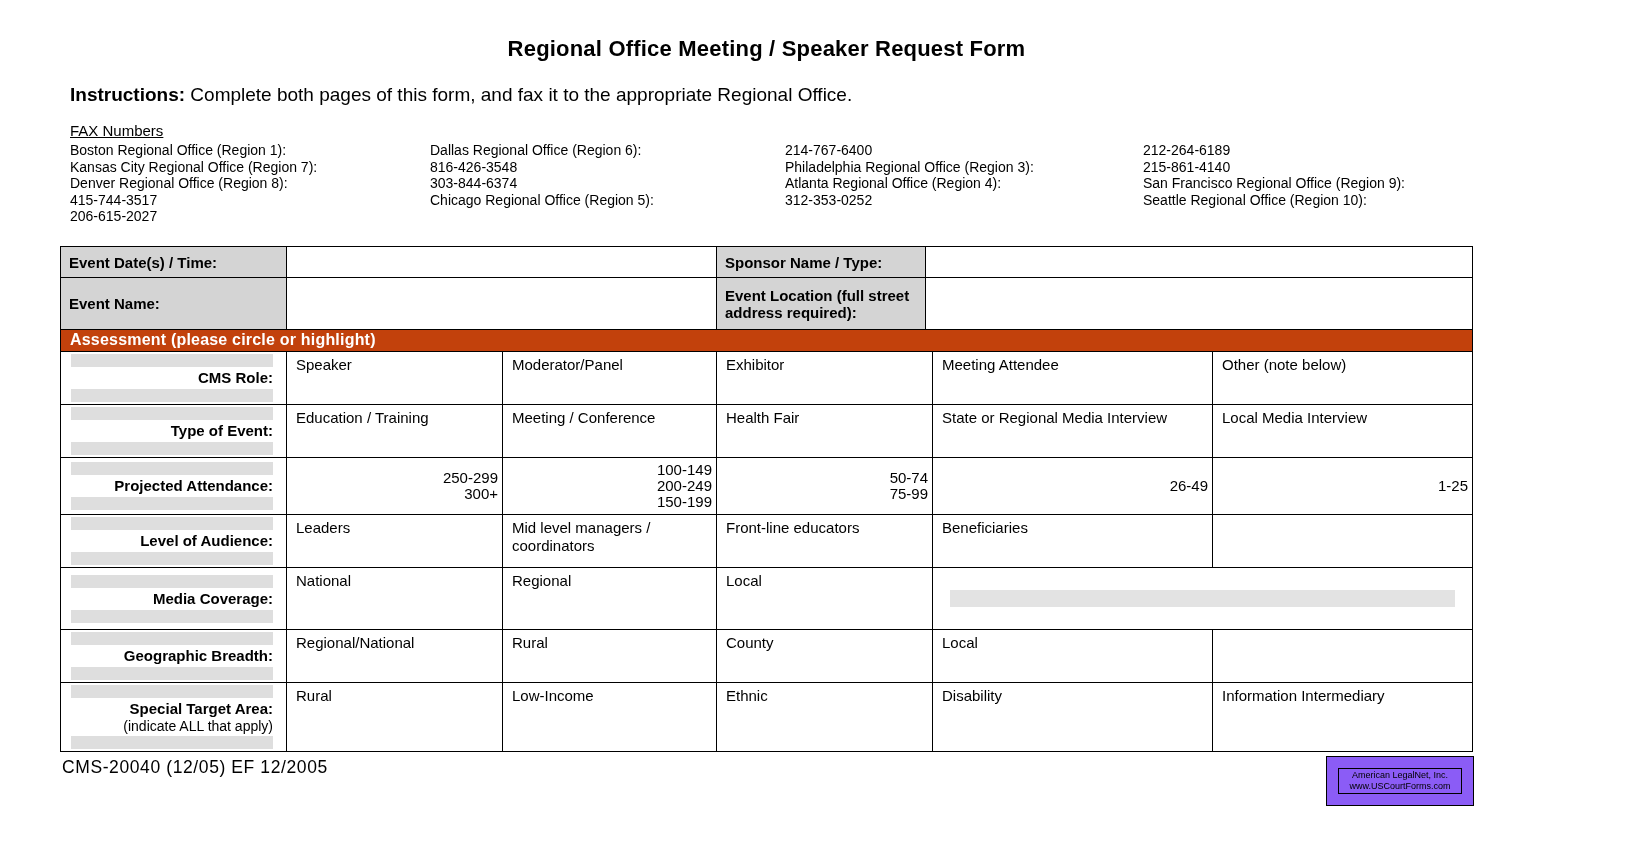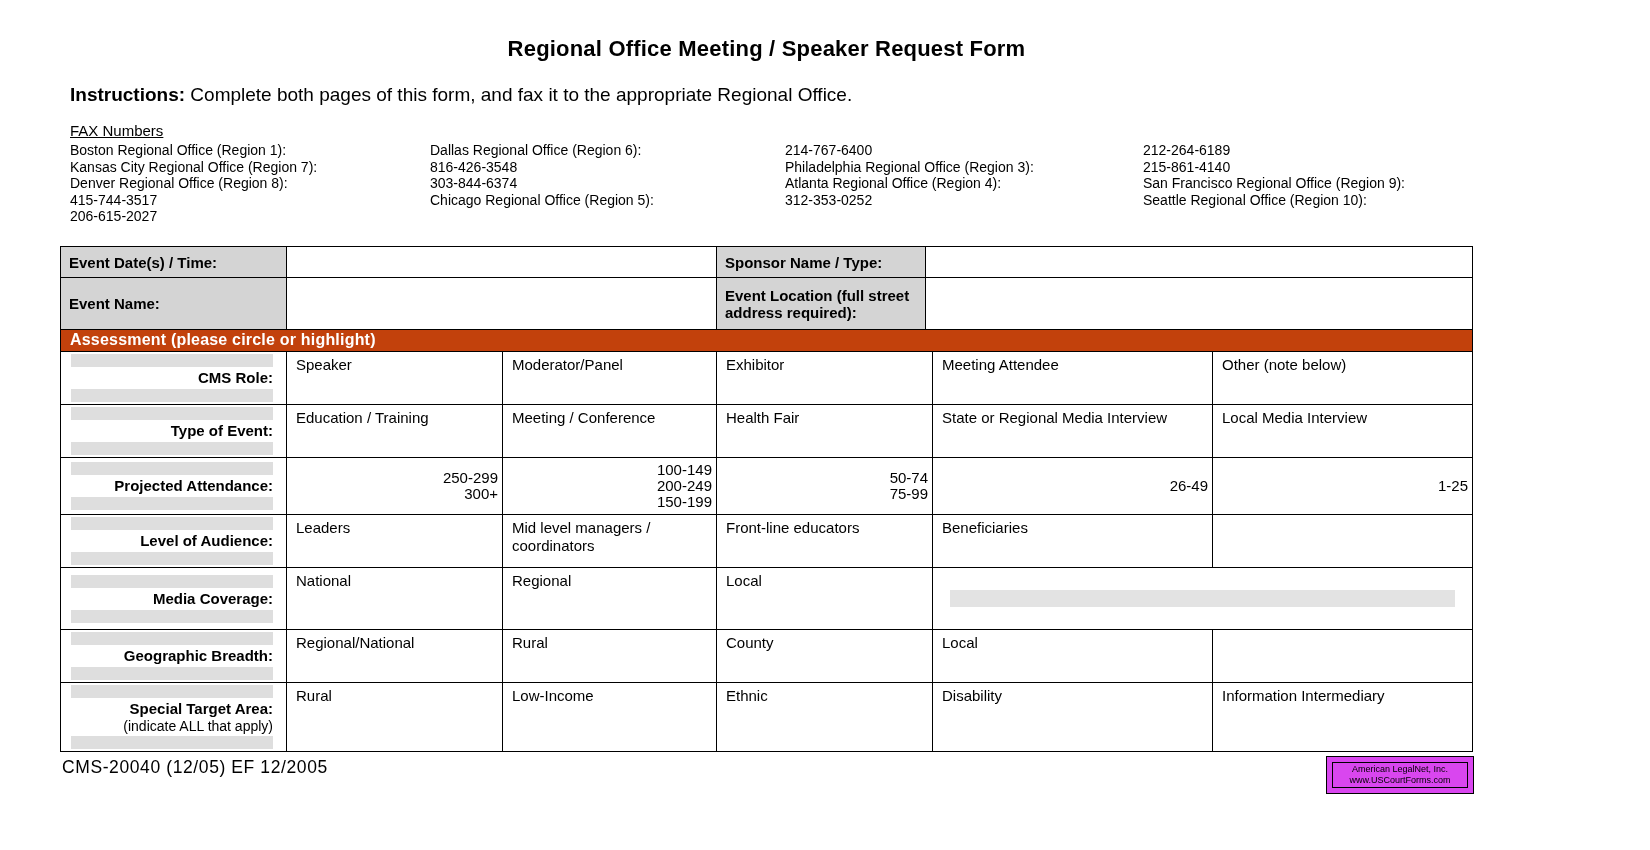--- a/index.html
+++ b/index.html
@@ -46,21 +46,21 @@
   .opt { vertical-align:top; padding:4px 6px 0 9px; font-size:15px;
          line-height:18px; white-space:pre-line; background:#fff; }
   .opt.c { text-align:right; vertical-align:middle; line-height:16px; padding:4px; }
   .opt.na { vertical-align:middle; }
   .na-bar { height:17px; background:#e3e3e3; margin:0 11px 4px 8px; }
 
   .footer { position:absolute; top:757px; left:2px; font-size:17.5px;
             letter-spacing:.6px; }
 
   .legal-box { position:absolute; top:756px; left:1266px; width:148px;
-               border:1px solid #000; padding:5px; background:#d946ef; }
+               border:1px solid #000; padding:11px; background:#8b5cf6; }
   .legal-inner { border:1px solid #000; text-align:center; font-size:9px;
                  line-height:11px; padding:1px 0; }
 </style>
 </head>
 <body>
 
 <div class="content">
 
   <div class="title">Regional Office Meeting / Speaker Request Form</div>
 

